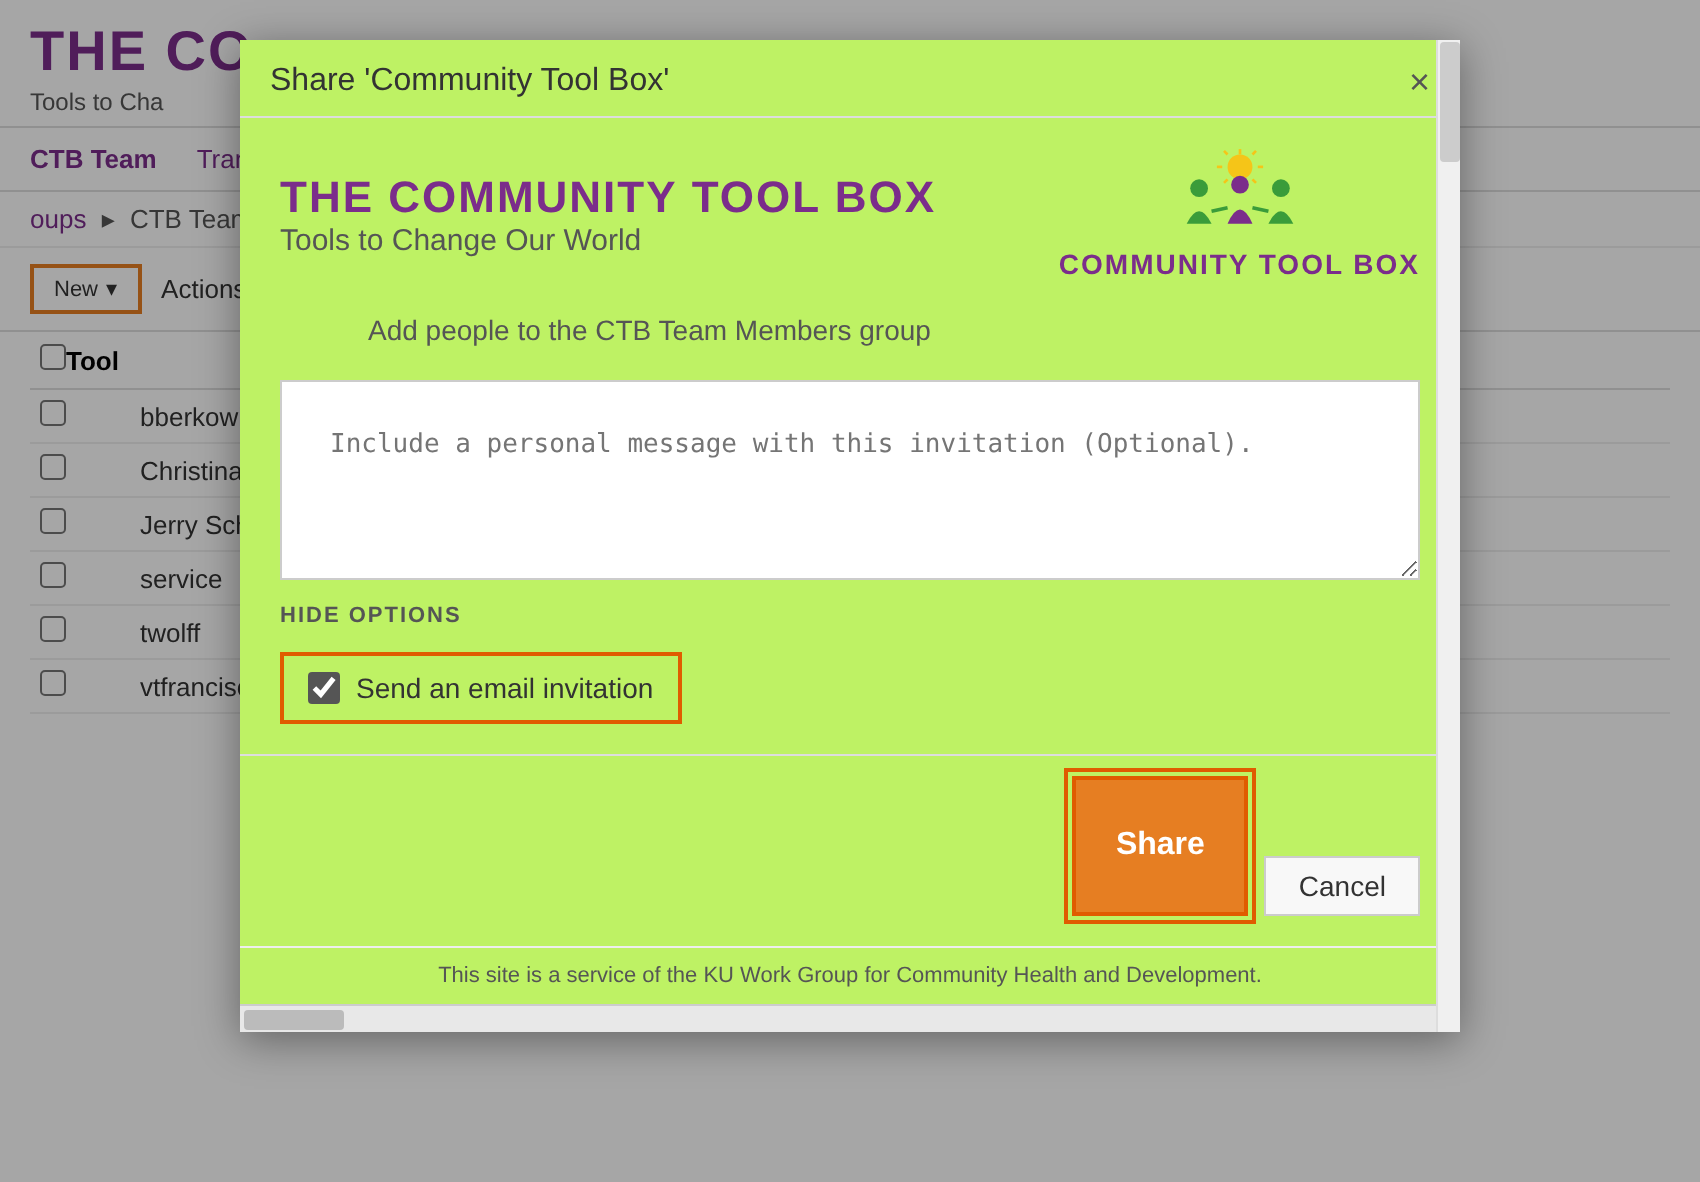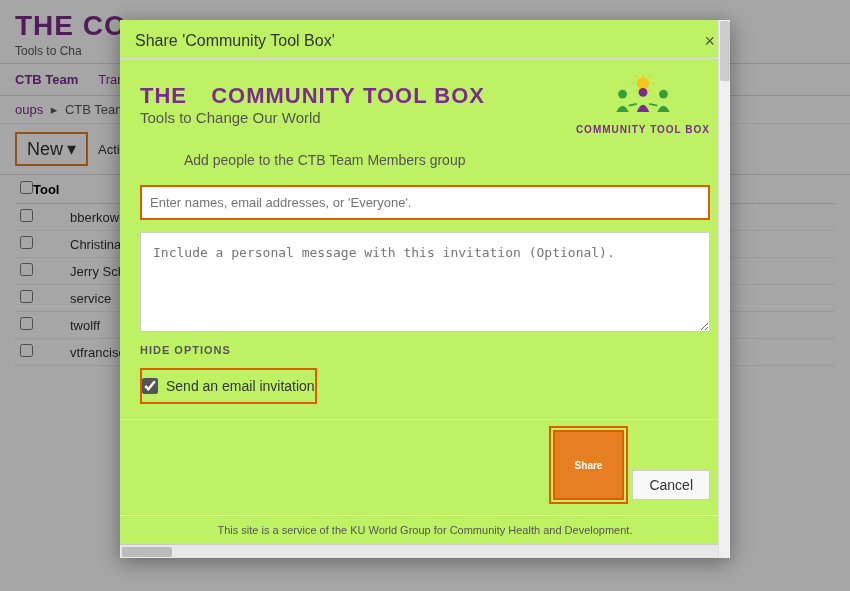--- a/index.html
+++ b/index.html
@@ -69,21 +69,21 @@
       gap: 10px;
       padding: 8px 15px;
       border-bottom: 1px solid #ddd;
     }
 
     .btn-new {
       border: 2px solid #e67e22;
       background: #fff;
       color: #333;
       padding: 4px 10px;
-      font-size: 18px;
+      font-size: 11px;
       cursor: pointer;
       display: flex;
       align-items: center;
       gap: 4px;
     }
 
     .btn-actions {
       background: #fff;
       border: none;
       color: #333;
@@ -204,21 +204,21 @@
       display: flex;
       flex-direction: column;
     }
 
     .logo-line1 {
       font-size: 22px;
       color: #7b2d8b;
       letter-spacing: 1px;
     }
 
-    .logo-line1 span.bold { font-weight: 900; margin-left: 17px; }
+    .logo-line1 span.bold { font-weight: 900; }
     .logo-line1 span.thin { font-weight: 700; }
 
     .logo-subtitle {
       font-size: 15px;
       color: #555;
     }
 
     .logo-icon-area {
       display: flex;
       flex-direction: column;
@@ -243,42 +243,42 @@
       padding: 8px 8px;
       border: 2px solid #e05c00;
       font-size: 13px;
       outline: none;
       color: #333;
     }
 
     .modal-textarea {
       width: 100%;
       height: 100px;
-      padding: 12px;
+      padding: 24px;
       border: 1px solid #ccc;
       font-size: 13px;
       resize: vertical;
       outline: none;
       color: #555;
     }
 
     .hide-options-label {
       font-size: 11px;
       font-weight: bold;
       color: #555;
       letter-spacing: 1px;
       text-transform: uppercase;
     }
 
     .send-email-row {
       display: flex;
       align-items: center;
       gap: 8px;
       border: 2px solid #e05c00;
-      padding: 8px 0;
+      padding: 8px 12px;
       display: inline-flex;
       width: fit-content;
     }
 
     .send-email-cb {
       width: 16px;
       height: 16px;
       accent-color: #555;
       cursor: pointer;
     }
@@ -294,21 +294,21 @@
       justify-content: flex-end;
       gap: 8px;
       border-top: 1px solid #ddd;
     }
 
     .btn-share {
       background: #e67e22;
       color: #fff;
       border: 2px solid #e05c00;
       padding: 6px 20px;
-      font-size: 10px;
+      font-size: 16px;
       cursor: pointer;
       font-weight: bold;
       outline: 2px solid #e05c00;
       outline-offset: 2px;
     }
 
     .btn-cancel {
       background: #f8f8f8;
       color: #333;
       border: 1px solid #ccc;
@@ -455,42 +455,41 @@
 
             <circle cx="45" cy="20" r="5" fill="#7b2d8b"></circle>
             <path d="M38 42 Q45 26 52 42" fill="#7b2d8b"></path>
 
             <circle cx="68" cy="22" r="5" fill="#3a9c3a"></circle>
             <path d="M61 42 Q68 28 75 42" fill="#3a9c3a"></path>
 
             <line x1="29" y1="35" x2="38" y2="33" stroke="#3a9c3a" stroke-width="2"></line>
             <line x1="52" y1="33" x2="61" y2="35" stroke="#3a9c3a" stroke-width="2"></line>
           </svg>
-          <div style="font-size:10px; color:#7b2d8b; font-weight:bold; letter-spacing:1px; text-align:center;">COMMUNITY TOOL BOX</div>
+          <div style="font-size:14px; color:#7b2d8b; font-weight:bold; letter-spacing:1px; text-align:center;">COMMUNITY TOOL BOX</div>
         </div>
       </div>
 
       <div class="modal-group-label">Add people to the CTB Team Members group</div>
 
-      <input class="modal-input" type="text" placeholder="Enter names, email addresses, or 'Everyone'." style="">
 
       <textarea class="modal-textarea" placeholder="Include a personal message with this invitation (Optional)." style=""></textarea>
 
       <div class="hide-options-label">HIDE OPTIONS</div>
 
       <div class="send-email-row">
         <input type="checkbox" class="send-email-cb" checked="" style="">
         <span class="send-email-text">Send an email invitation</span>
       </div>
     </div>
 
     <div class="modal-footer">
       <button class="btn-share">Share</button>
       <button class="btn-cancel">Cancel</button>
     </div>
 
-    <div class="modal-site-note">This site is a service of the KU World Group for Community Health and Development.</div>
+    <div class="modal-site-note">This site is a service of the KU Work Group for Community Health and Development.</div>
 
     <div class="modal-hscroll">
       <div class="hscroll-thumb"></div>
     </div>
   </div>
 </div>
 
 </body></html>

